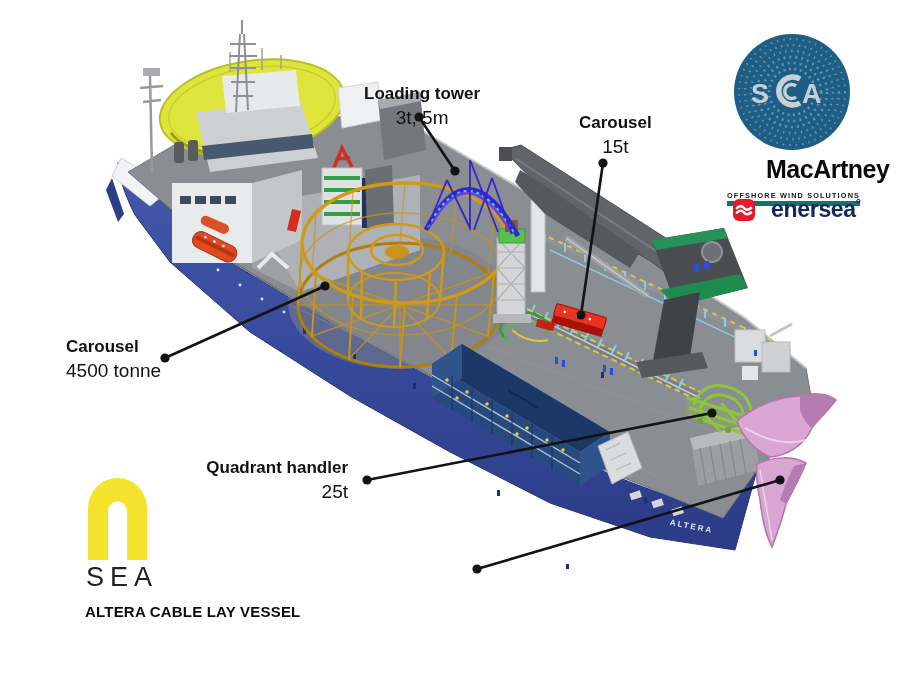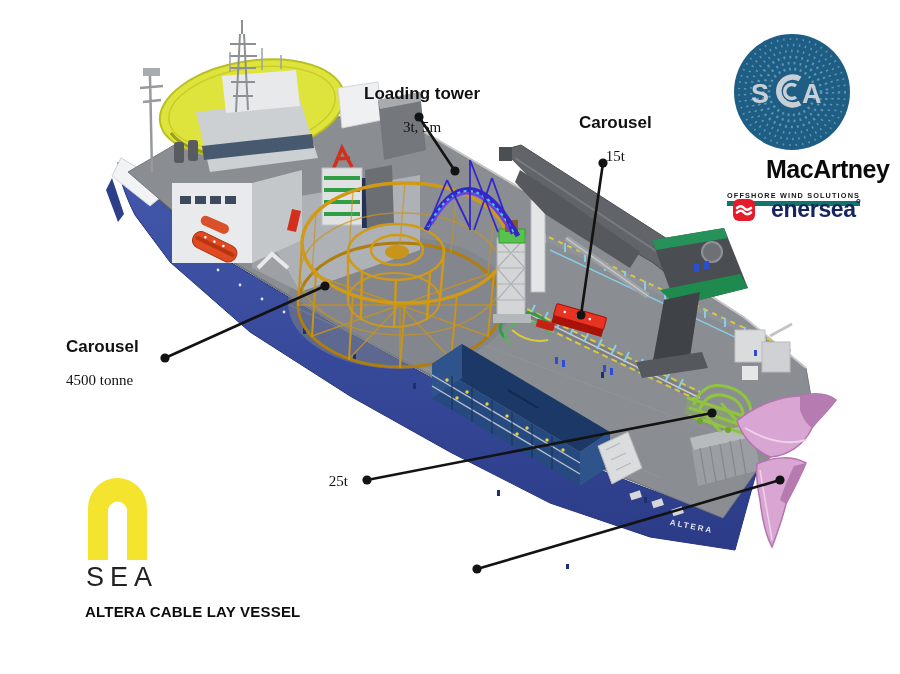--- a/index.html
+++ b/index.html
@@ -3,21 +3,21 @@
 <meta charset="utf-8">
 <style>
   html,body{margin:0;padding:0;background:#fff;}
   .canvas{
     position:relative;width:900px;height:674px;background:#ffffff;overflow:hidden;
     font-family:"Liberation Sans", sans-serif;color:#111;
   }
   .art{position:absolute;left:0;top:0;width:900px;height:674px;}
   .ann{position:absolute;line-height:1.15;text-align:center;}
   .ann-title{font-weight:700;font-size:17px;color:#111;white-space:nowrap;}
-  .ann-sub{font-size:15px;color:#111;margin-top:15px;white-space:nowrap;font-family:Liberation Serif, serif;}
+  .ann-sub{font-size:19px;color:#111;margin-top:3px;white-space:nowrap;}
   .ta-c{text-align:left;} .ta-r{text-align:right;}
   .macartney{position:absolute;left:727px;top:155px;width:150px;}
   .macartney-name{font-weight:700;font-size:25px;letter-spacing:-0.5px;color:#0b0b0b;white-space:nowrap;margin-left:39px;}
   .macartney-tag{font-weight:700;font-size:7.3px;letter-spacing:1.15px;color:#141414;margin-top:1px;white-space:nowrap;border-bottom:5px solid #0f766e;padding-bottom:1px;display:inline-block;}
   .enersea{position:absolute;left:733px;top:196px;display:flex;align-items:center;gap:16px;}
   .enersea-icon{width:22px;height:22px;border-radius:6px;background:#e51a2b;position:relative;flex:0 0 auto;}
   .enersea-name{font-weight:700;font-size:23px;color:#16255f;letter-spacing:-0.3px;white-space:nowrap;}
   .enersea-mark{font-size:13px;color:#16255f;vertical-align:9px;font-weight:700;}
   .nsea-sea{position:absolute;left:86px;top:562px;font-size:27px;letter-spacing:6px;color:#222;font-weight:400;}
   .footer-title{position:absolute;left:85px;top:603px;font-weight:700;font-size:15px;letter-spacing:0.2px;color:#0d0d0d;white-space:nowrap;}
@@ -397,20 +397,21 @@
   </div>
   <div class="ann" style="left:579px;top:113px;">
     <div class="ann-title">Carousel</div>
     <div class="ann-sub">15t</div>
   </div>
   <div class="ann ta-c" style="left:66px;top:337px;width:100px;">
     <div class="ann-title">Carousel</div>
     <div class="ann-sub">4500 tonne</div>
   </div>
   <div class="ann ta-r" style="left:206px;top:458px;width:142px;">
+    <div class="ann-title">Quadrant handler</div>
     <div class="ann-sub">25t</div>
   </div>
 
   <div class="macartney">
     <div class="macartney-name">MacArtney</div>
     <div><span class="macartney-tag">OFFSHORE WIND SOLUTIONS</span></div>
   </div>
 
   <div class="enersea">
     <span class="enersea-icon">

